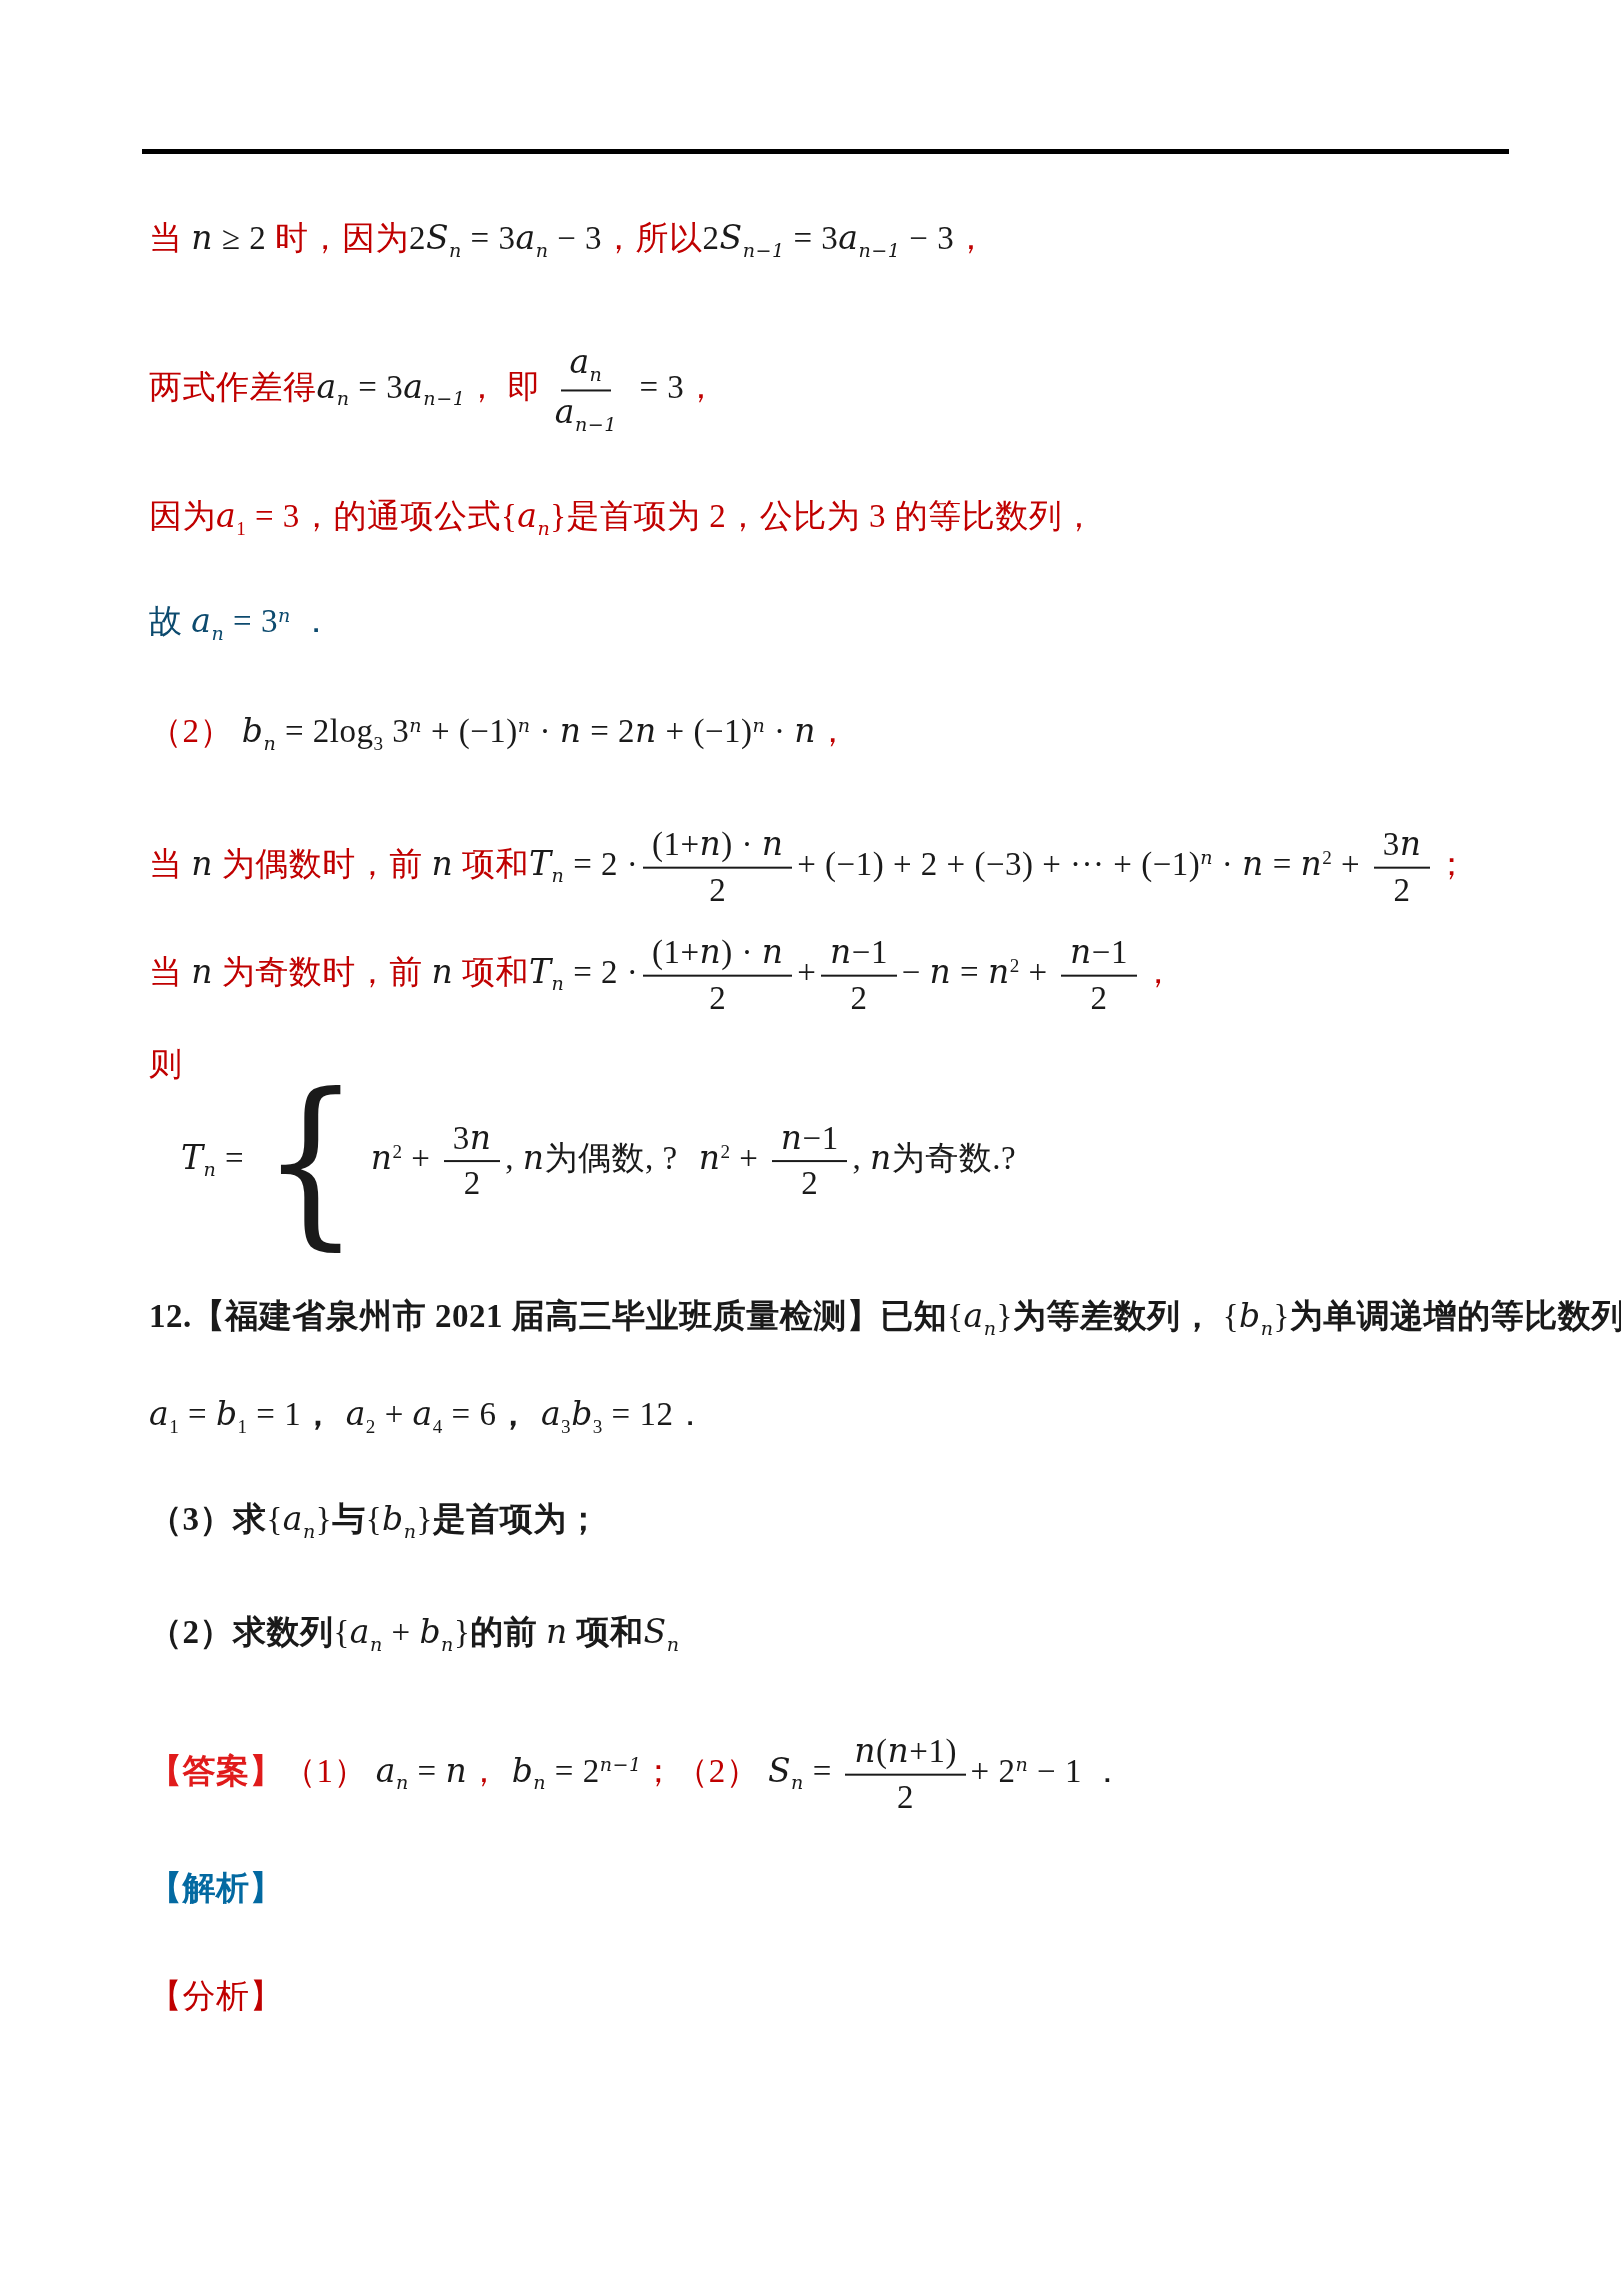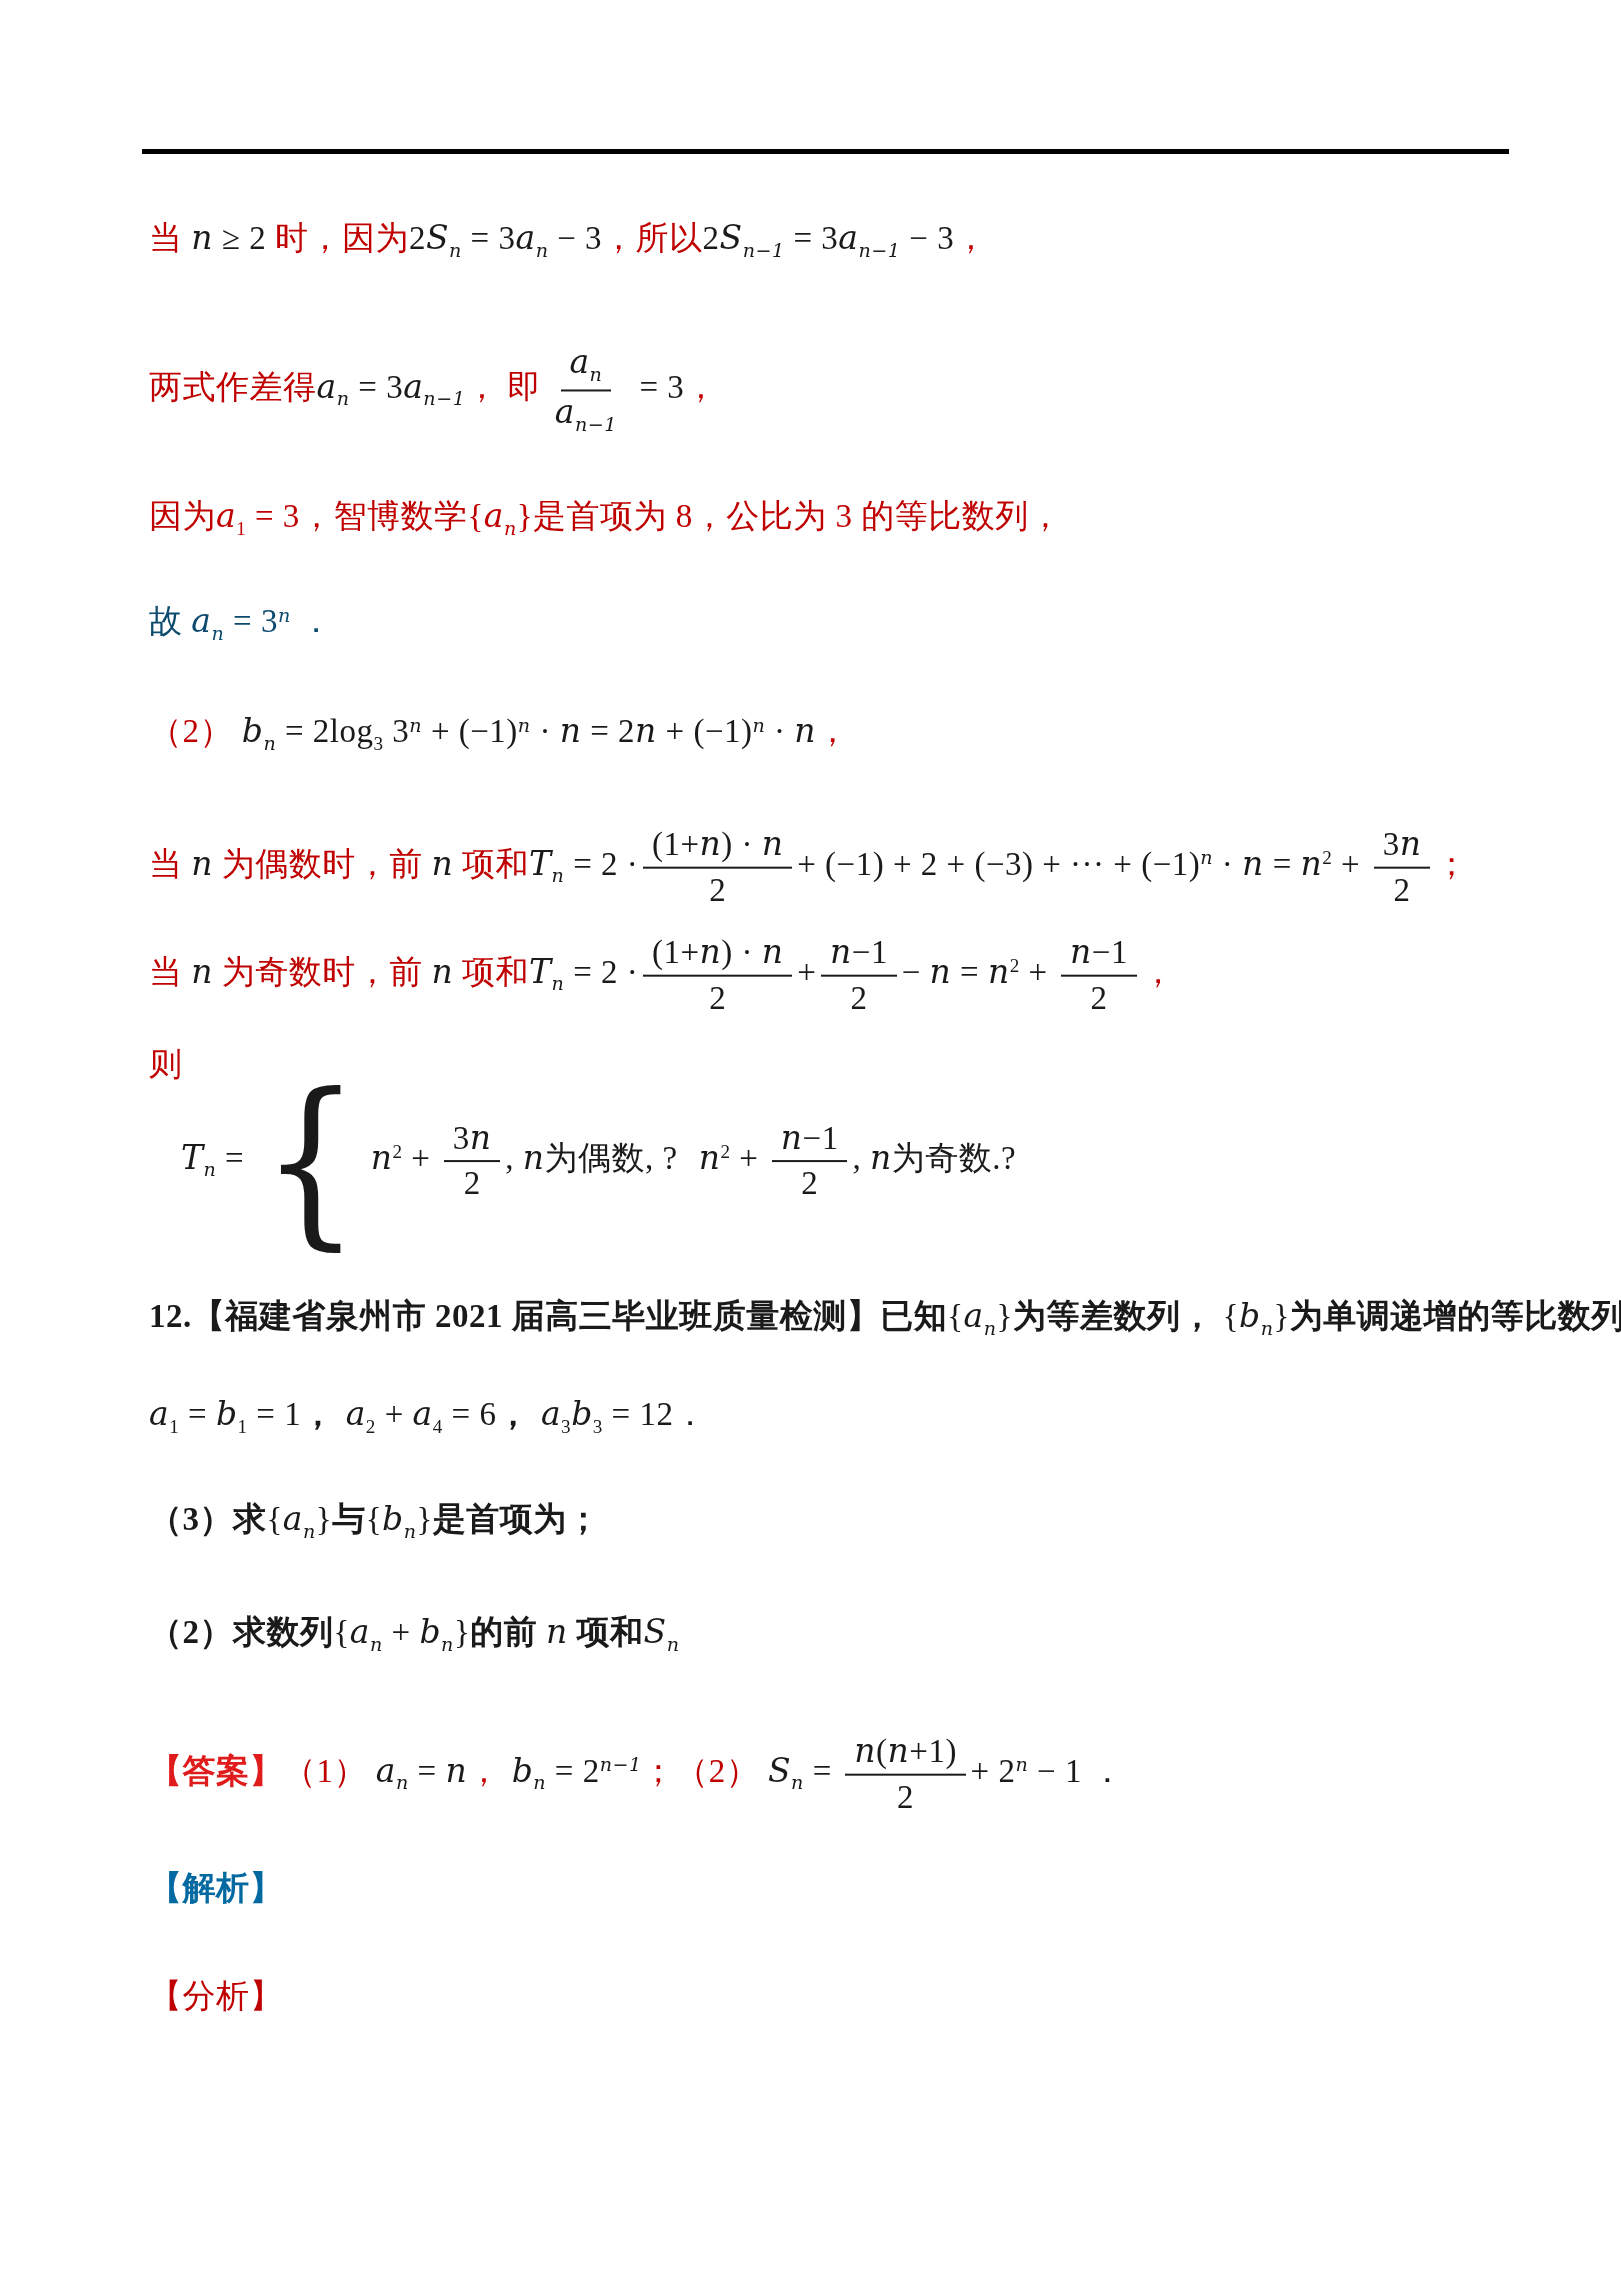--- a/index.html
+++ b/index.html
@@ -46,21 +46,21 @@
 <body>
 
 <div class="page">
   <div class="rule" id="header-rule" style="left: 142px; top: 149px; width: 1367px; height: 4.9px;"></div>
   <div id="lines">
       <div class="line" style="left: 149px; top: 240px; color: rgb(192, 0, 0);"><span>当 </span><span class="it" style="color: rgb(26, 26, 26);">n</span><span style="color: rgb(26, 26, 26);"> ≥ 2</span><span> 时，因为</span><span style="color: rgb(26, 26, 26);">2</span><span class="it" style="color: rgb(26, 26, 26);">S</span><span class="it sub" style="color: rgb(26, 26, 26);">n</span><span style="color: rgb(26, 26, 26);"> = 3</span><span class="it" style="color: rgb(26, 26, 26);">a</span><span class="it sub" style="color: rgb(26, 26, 26);">n</span><span style="color: rgb(26, 26, 26);"> − 3</span><span>，所以</span><span style="color: rgb(26, 26, 26);">2</span><span class="it" style="color: rgb(26, 26, 26);">S</span><span class="it sub" style="color: rgb(26, 26, 26);">n−1</span><span style="color: rgb(26, 26, 26);"> = 3</span><span class="it" style="color: rgb(26, 26, 26);">a</span><span class="it sub" style="color: rgb(26, 26, 26);">n−1</span><span style="color: rgb(26, 26, 26);"> − 3</span><span>，</span></div>
       <div class="line" style="left: 149px; top: 390px; color: rgb(192, 0, 0);"><span>两式作差得</span><span class="it" style="color: rgb(26, 26, 26);">a</span><span class="it sub" style="color: rgb(26, 26, 26);">n</span><span style="color: rgb(26, 26, 26);"> = 3</span><span class="it" style="color: rgb(26, 26, 26);">a</span><span class="it sub" style="color: rgb(26, 26, 26);">n−1</span><span>， 即</span><span class="frac" style="color: rgb(26, 26, 26);">
           <span class="num"><span class="it">a</span><span class="it sub">n</span></span>
           <span class="den"><span class="it">a</span><span class="it sub">n−1</span></span>
         </span><span style="color: rgb(26, 26, 26);"> = 3</span><span>，</span></div>
-      <div class="line" style="left: 149px; top: 518px; color: rgb(192, 0, 0);"><span>因为</span><span class="it">a</span><span class="sub">1</span><span> = 3</span><span>，智博数学</span><span>{</span><span class="it">a</span><span class="it sub">n</span><span>}</span><span>是首项为 8，公比为 3 的等比数列，</span></div>
+      <div class="line" style="left: 149px; top: 518px; color: rgb(192, 0, 0);"><span>因为</span><span class="it">a</span><span class="sub">1</span><span> = 3</span><span>，的通项公式</span><span>{</span><span class="it">a</span><span class="it sub">n</span><span>}</span><span>是首项为 2，公比为 3 的等比数列，</span></div>
       <div class="line" style="left: 149px; top: 623px; color: #0c4a6e;"><span>故 </span><span class="it">a</span><span class="it sub">n</span><span> = 3</span><span class="it sup">n</span><span> ．</span></div>
       <div class="line" style="left: 149px; top: 733px; color: rgb(26, 26, 26);"><span style="color: rgb(192, 0, 0);">（2） </span><span class="it">b</span><span class="it sub">n</span><span> = 2log</span><span class="sub">3</span><span> 3</span><span class="it sup">n</span><span> + (−1)</span><span class="it sup">n</span><span> · </span><span class="it">n</span><span> = 2</span><span class="it">n</span><span> + (−1)</span><span class="it sup">n</span><span> · </span><span class="it">n</span><span style="color: rgb(192, 0, 0);">，</span></div>
       <div class="line" style="left: 149px; top: 867px; color: rgb(192, 0, 0);"><span>当 </span><span class="it" style="color: rgb(26, 26, 26);">n</span><span> 为偶数时，前 </span><span class="it" style="color: rgb(26, 26, 26);">n</span><span> 项和</span><span class="it" style="color: rgb(26, 26, 26);">T</span><span class="it sub" style="color: rgb(26, 26, 26);">n</span><span style="color: rgb(26, 26, 26);"> = 2 ·</span><span class="frac" style="color: rgb(26, 26, 26);">
           <span class="num"><span>(1+</span><span class="it">n</span><span>) · </span><span class="it">n</span></span>
           <span class="den"><span>2</span></span>
         </span><span style="color: rgb(26, 26, 26);">+ (−1) + 2 + (−3) + ··· + (−1)</span><span class="it sup" style="color: rgb(26, 26, 26);">n</span><span style="color: rgb(26, 26, 26);"> · </span><span class="it" style="color: rgb(26, 26, 26);">n</span><span style="color: rgb(26, 26, 26);"> = </span><span class="it" style="color: rgb(26, 26, 26);">n</span><span class="sup" style="color: rgb(26, 26, 26);">2</span><span style="color: rgb(26, 26, 26);"> + </span><span class="frac" style="color: rgb(26, 26, 26);">
           <span class="num"><span>3</span><span class="it">n</span></span>
           <span class="den"><span>2</span></span>
         </span><span>；</span></div>
       <div class="line" style="left: 149px; top: 975px; color: rgb(192, 0, 0);"><span>当 </span><span class="it" style="color: rgb(26, 26, 26);">n</span><span> 为奇数时，前 </span><span class="it" style="color: rgb(26, 26, 26);">n</span><span> 项和</span><span class="it" style="color: rgb(26, 26, 26);">T</span><span class="it sub" style="color: rgb(26, 26, 26);">n</span><span style="color: rgb(26, 26, 26);"> = 2 ·</span><span class="frac" style="color: rgb(26, 26, 26);">

